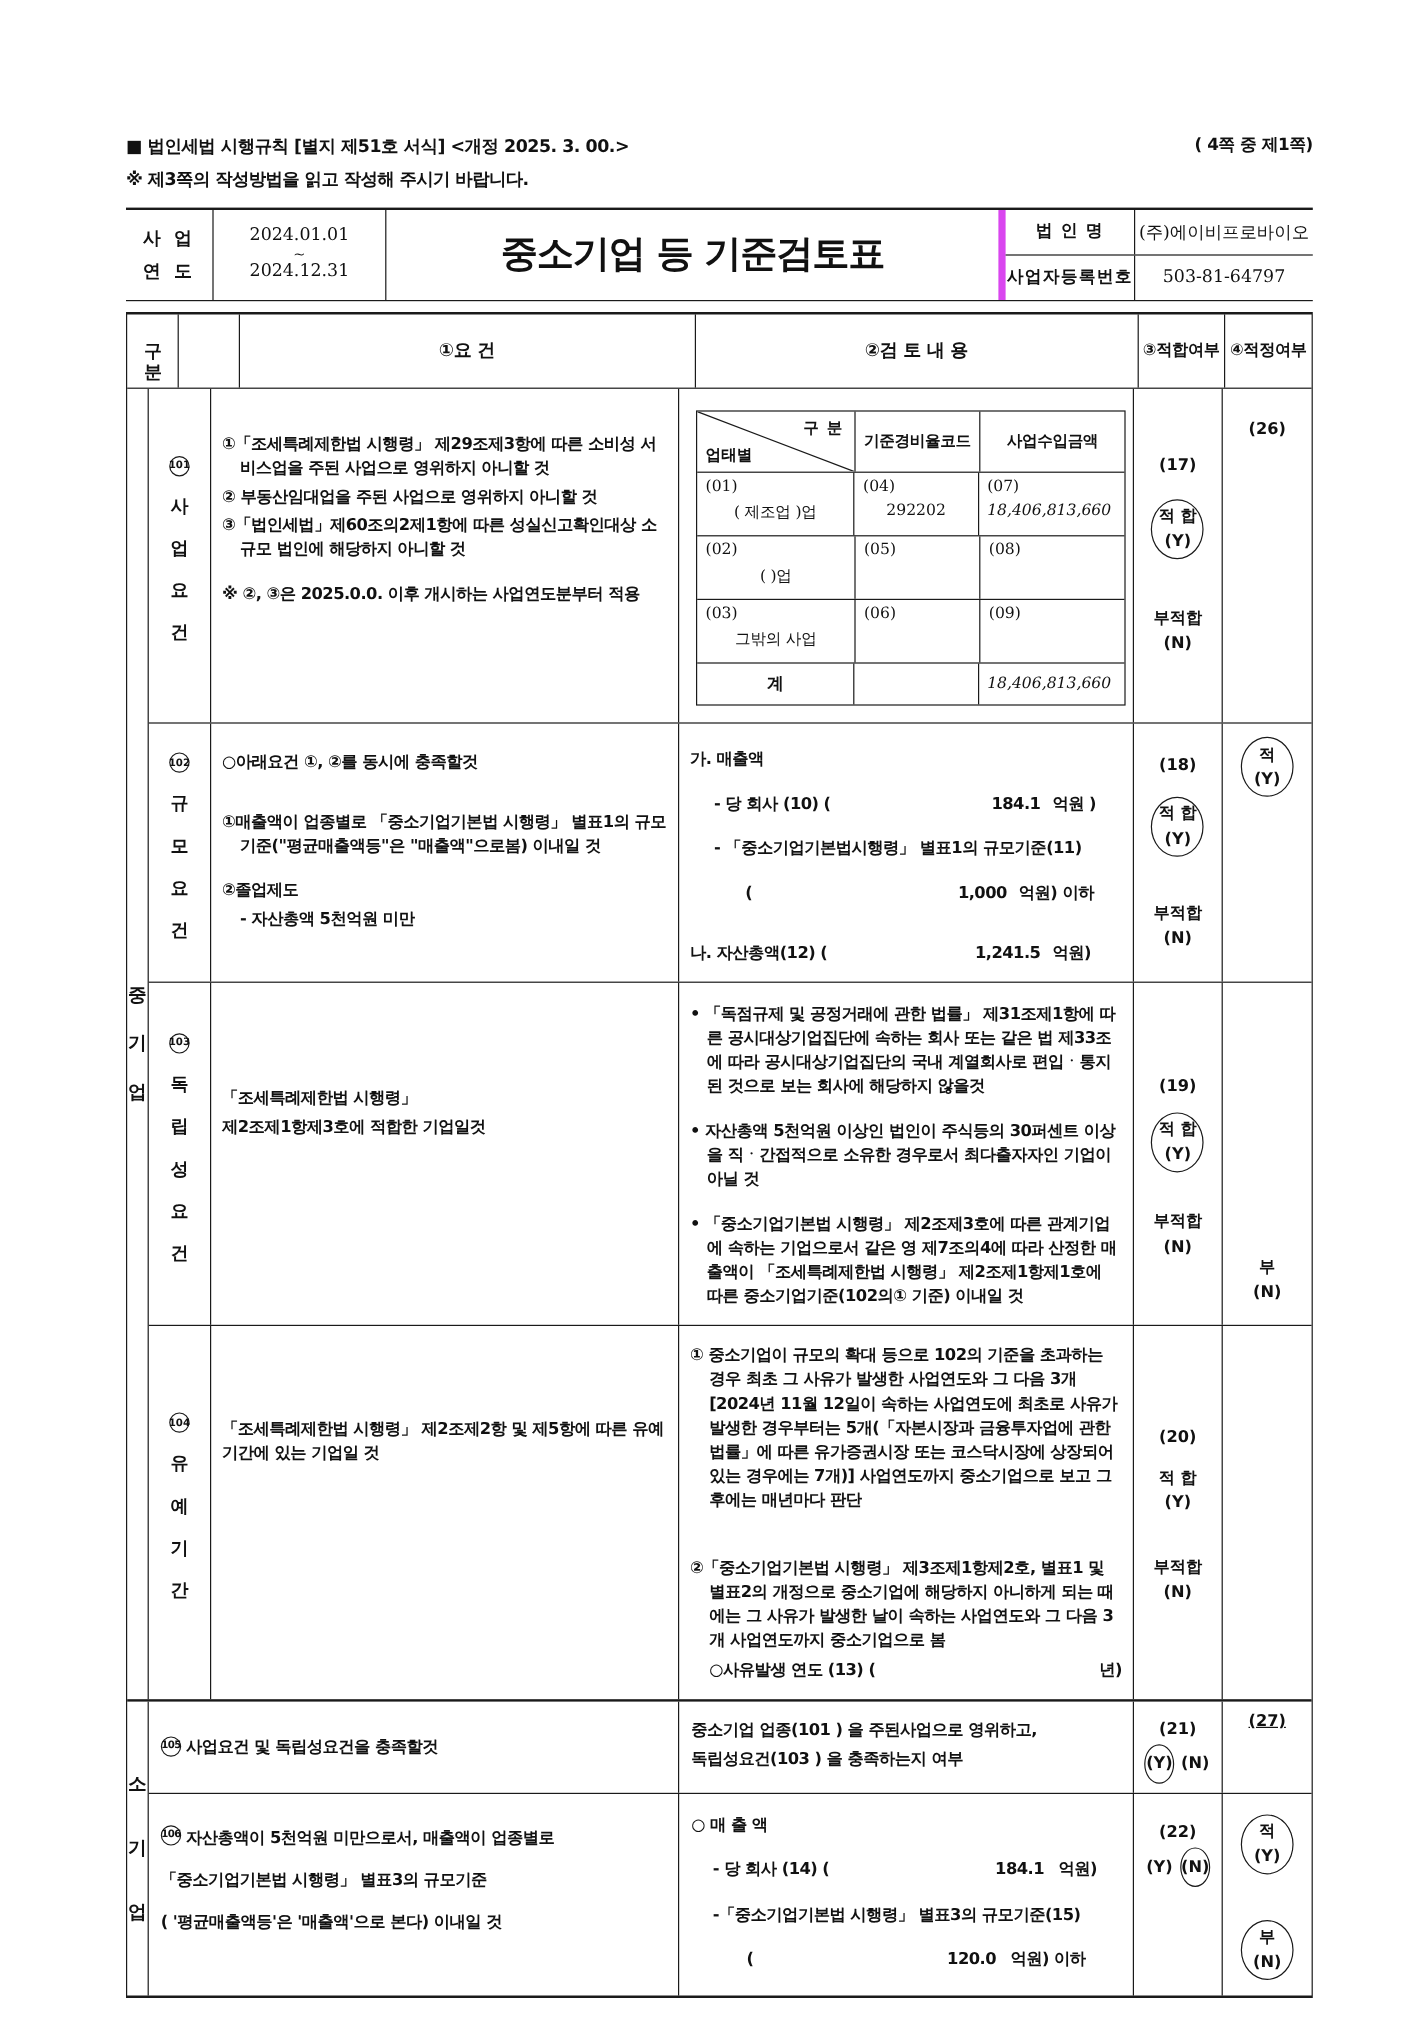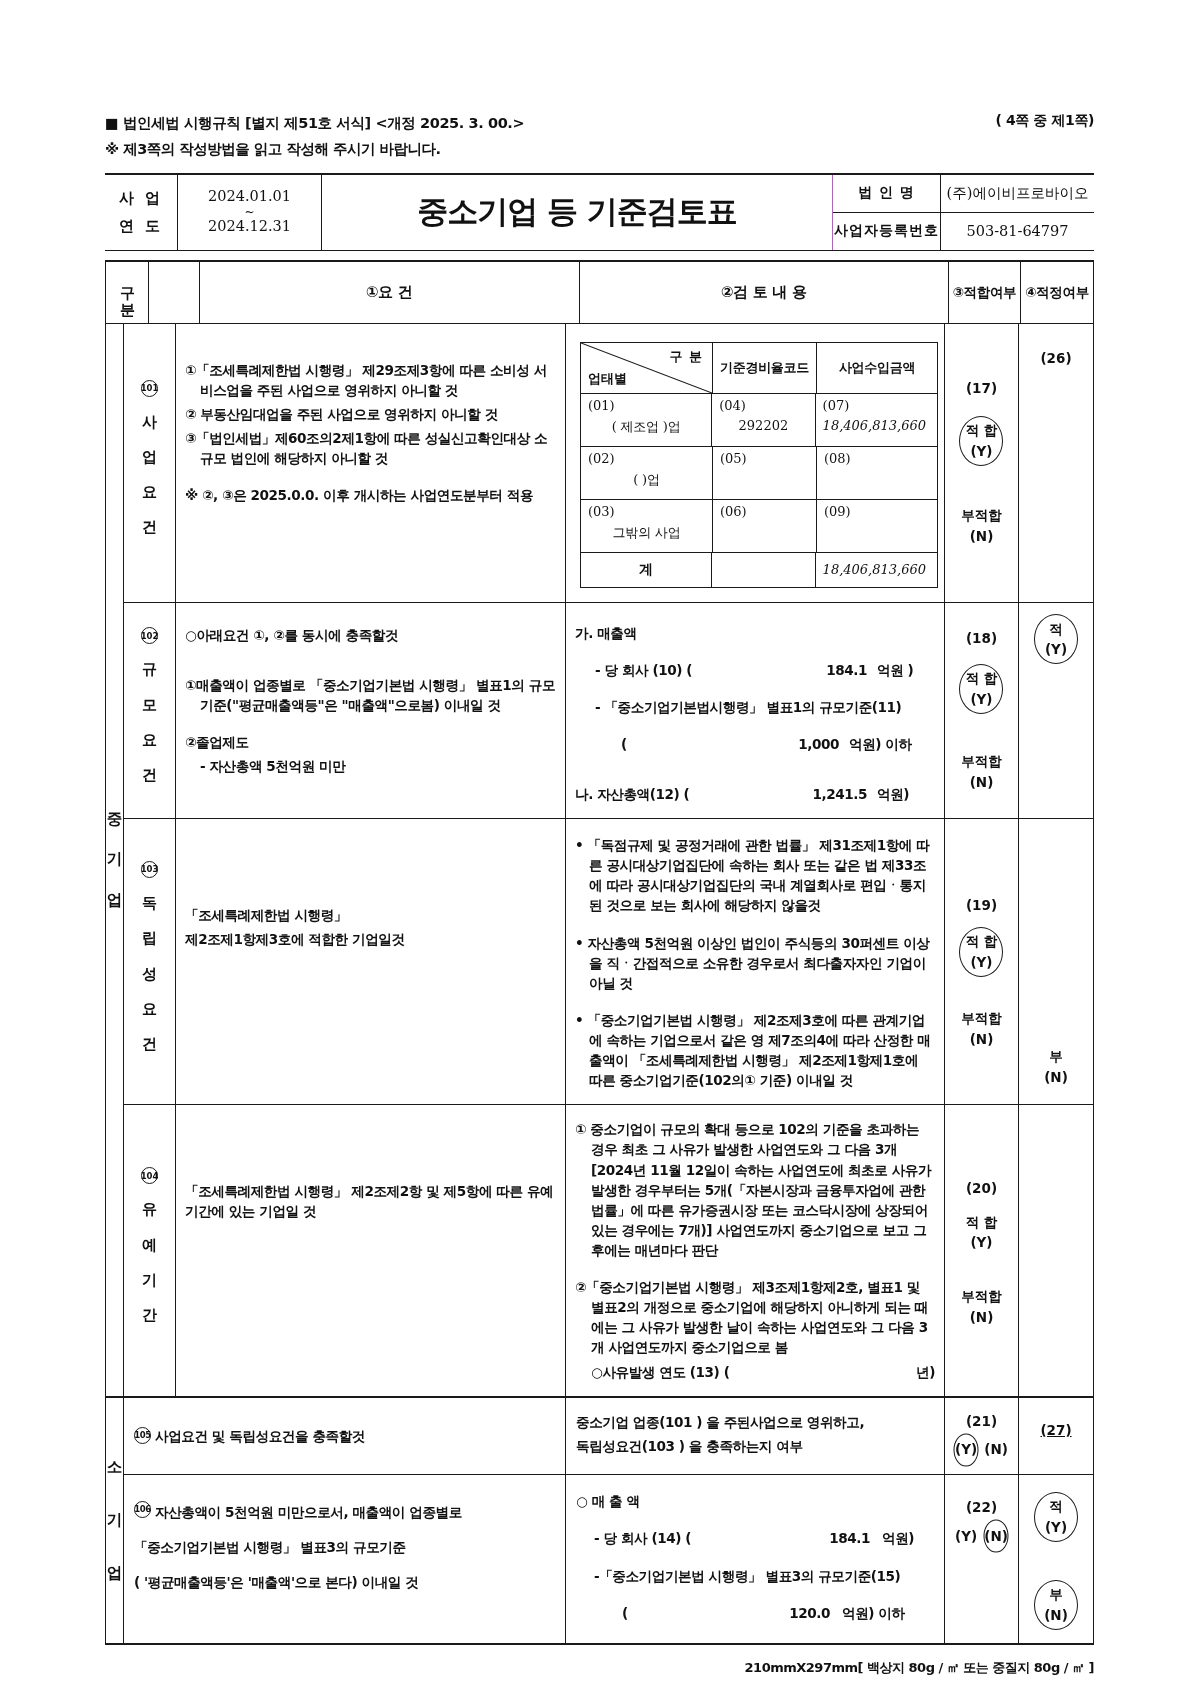--- a/index.html
+++ b/index.html
@@ -60,21 +60,21 @@
     line-height: 1.35;
     font-family: "DejaVu Serif", "Liberation Serif", serif;
   }
   .tb-period .dash { font-size: 12px; line-height: 0.9; }
   .tb-title {
     flex: 1;
     display: flex; align-items: center; justify-content: center;
     font-size: 31px; font-weight: 700;
     letter-spacing: -1px;
   }
-  .tb-right { width: 262px; display: flex; flex-direction: column; border-left: 1px solid #d946ef;}
+  .tb-right { width: 262px; display: flex; flex-direction: column; border-left: 6px solid #d946ef;}
   .tb-r-row { flex: 1; display: flex; }
   .tb-r-row:first-child { border-bottom: 1px solid #1a1a1a; }
   .tb-r-key {
     width: 108px;
     display: flex; align-items: center; justify-content: center;
     font-size: 14px; font-weight: 700; letter-spacing: 1px;
     border-right: 1px solid #1a1a1a;
   }
   .tb-r-val {
     flex: 1;
@@ -513,21 +513,21 @@
           </div>
           <div class="c-req cellpad">
             <div class="reqtext" style="padding-top:66px;">
               <p>「조세특례제한법 시행령」 제2조제2항 및 제5항에 따른 유예기간에 있는 기업일 것</p>
             </div>
           </div>
           <div class="c-rev cellpad">
             <div class="revtext" style="padding-top:4px;">
               <p class="ind1" style="padding-left:16px;text-indent:-16px;">① 중소기업이 규모의 확대 등으로 102의 기준을 초과하는 경우 최초 그 사유가 발생한 사업연도와 그 다음 3개 [2024년 11월 12일이 속하는 사업연도에 최초로 사유가 발생한 경우부터는 5개(「자본시장과 금융투자업에 관한 법률」에 따른 유가증권시장 또는 코스닥시장에 상장되어 있는 경우에는 7개)] 사업연도까지 중소기업으로 보고 그 후에는 매년마다 판단</p>
               <div class="gap"></div>
-              <p class="ind1" style="padding-left:16px;text-indent:-16px;">②「중소기업기본법 시행령」 제3조제1항제2호, 별표1 및 별표2의 개정으로 중소기업에 해당하지 아니하게 되는 때에는 그 사유가 발생한 날이 속하는 사업연도와 그 다음 3개 사업연도까지 중소기업으로 봄</p>
+              <p class="ind1" style="padding-left:16px;text-indent:-16px;margin-top:20px;">②「중소기업기본법 시행령」 제3조제1항제2호, 별표1 및 별표2의 개정으로 중소기업에 해당하지 아니하게 되는 때에는 그 사유가 발생한 날이 속하는 사업연도와 그 다음 3개 사업연도까지 중소기업으로 봄</p>
               <p style="padding-left:16px; display:flex; align-items:baseline; margin-top:3px;">
                 <span>○사유발생 연도 (13)   (</span>
                 <span style="flex:1; text-align:center;"></span>
                 <span style="width:34px; text-align:right;">년)</span>
               </p>
             </div>
           </div>
           <div class="c-fit judge">
             <div class="grp" style="margin-top:12px;">(20)</div>
             <div class="grp" style="margin-top:6px;">
@@ -572,21 +572,21 @@
           <div class="c-fit judge" style="padding:12px 0;">
             <div>(21)</div>
             <div style="display:flex; align-items:center; gap:7px; margin-top:7px;">
               <span class="ringwrap">
                 <span class="ring tall"></span>
                 <span>(Y)</span>
               </span>
               <span>(N)</span>
             </div>
           </div>
-          <div class="c-adq judge" style="justify-content:flex-start; padding-top:22px;text-decoration:underline;">
+          <div class="c-adq judge" style="justify-content:flex-start; padding-top:6px;text-decoration:underline;">
             <div>(27)</div>
           </div>
         </div>
 
         <div class="brow" style="border-bottom:none;">
           <div style="width:442px; border-right:1.5px solid #1a1a1a; padding:22px 10px;">
             <div class="reqtext" style="line-height:2.3;">
               <p style="display:flex; align-items:flex-start;">
                 <span class="circnum" style="margin-right:4px; margin-top:4px;">106</span>
                 <span>자산총액이 5천억원 미만으로서, 매출액이 업종별로</span>

